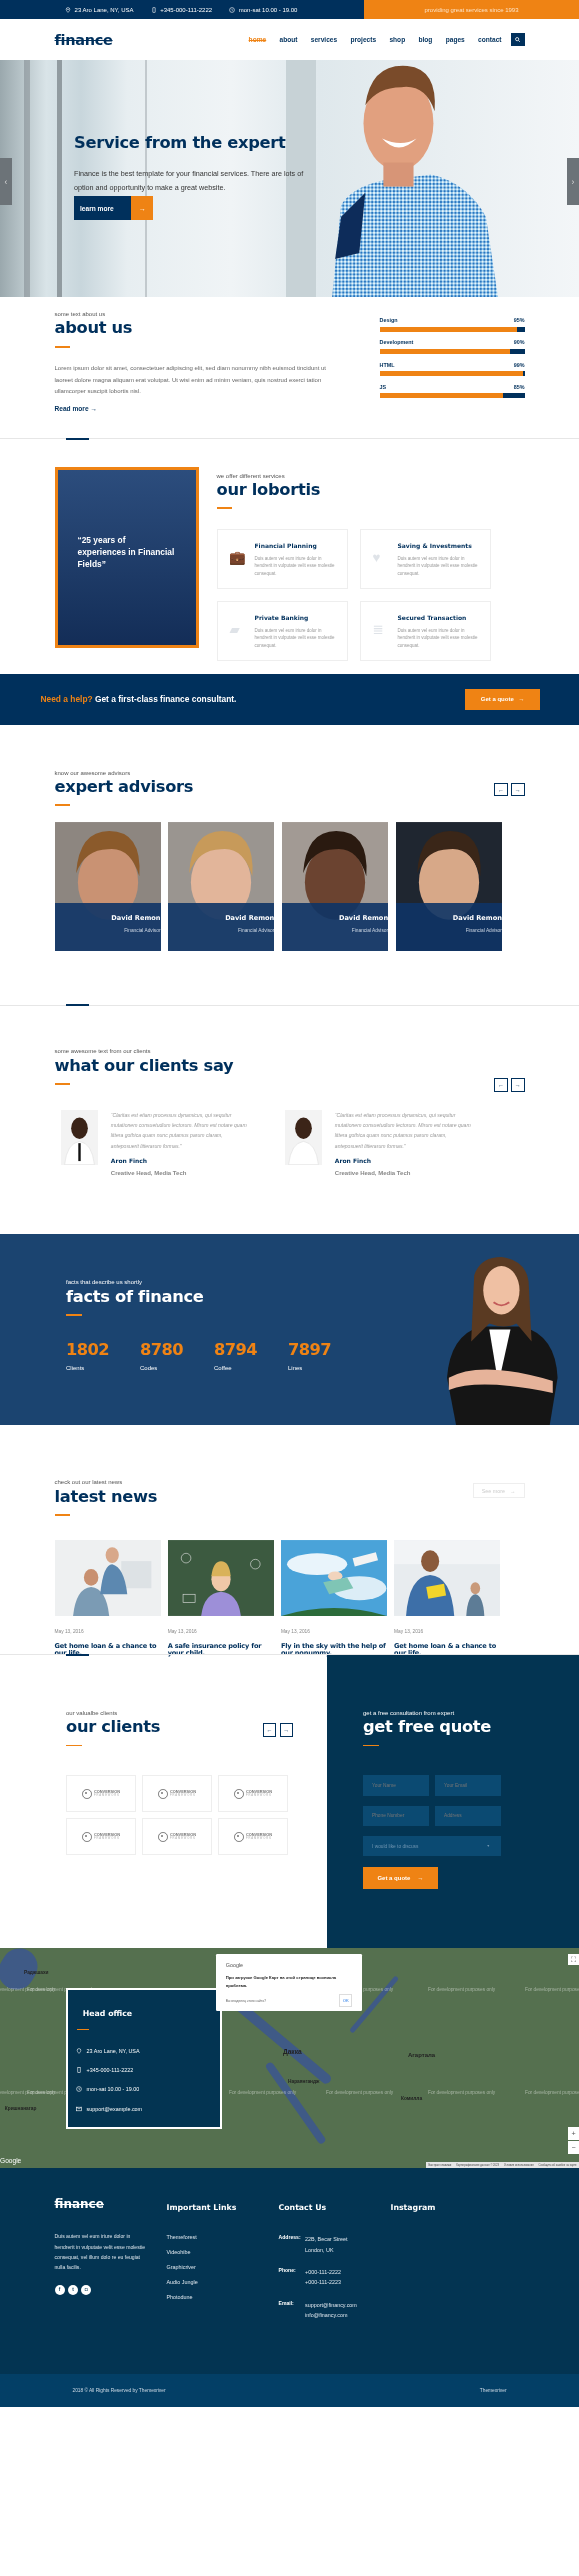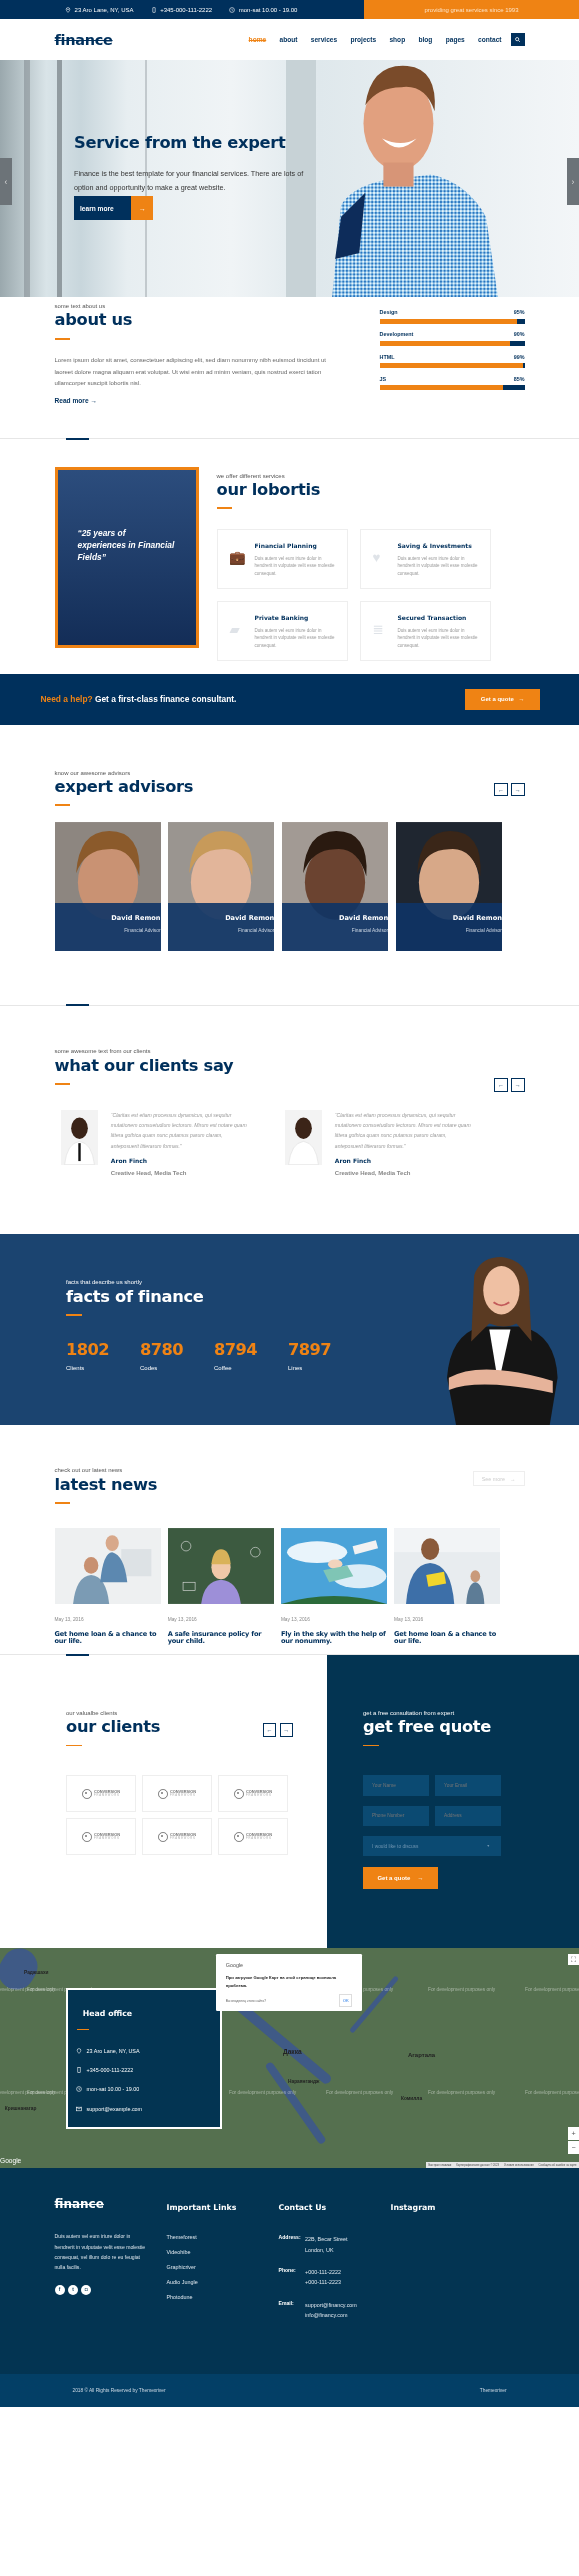--- a/index.html
+++ b/index.html
@@ -35,36 +35,36 @@
 .sliderbtn{position:absolute;top:98px;width:12px;height:47px;background:#6c7378;color:#ddd;display:flex;align-items:center;justify-content:center;font-size:8.4px}
 
 
 .kicker{font-size:6px;color:#555}
 .sec-title{font-family:"DejaVu Sans",sans-serif;font-size:16.3px;color:#00305c;font-weight:bold;letter-spacing:-0.3px;margin-top:1.2px}
 .uline{width:15.7px;height:1.8px;background:#ef8314;margin-top:8.4px}
 .divider{height:0.6px;background:#e6e6e6;position:relative}
 .divider:after{content:"";position:absolute;left:66px;top:-0.6px;width:23px;height:1.8px;background:#00305c}
 
 
-.about{height:141px;padding-top:6px}
+.about{height:141px;padding-top:14px}
 .about .cols{display:flex;justify-content:space-between}
 .about .lefttext{width:290px}
 .about p{font-size:6px;line-height:11.5px;margin-top:15.7px;color:#666}
 .readmore{display:block;margin-top:7.2px;font-size:6.6px;color:#00305c;font-weight:bold}
 .skills{width:145px;margin-top:6px}
 .skill{margin-bottom:7.8px}
 .skill .top{display:flex;justify-content:space-between;font-size:5.4px;font-weight:bold;color:#00305c;margin-bottom:3.6px}
 .skill .bar{height:4.8px;background:#00305c}
 .skill .fill{height:4.8px;background:#ef8314}
 
 
 .services{height:235px;padding-top:34px}
 .services .cols{display:flex;gap:18px}
 .quotebox{width:144px;height:181px;border:3px solid #ef8314;background:linear-gradient(180deg,#2c4d7d 0,#213f6c 45%,#132d57 100%);position:relative;margin-top:-6px}
-.quotebox .q{position:absolute;left:20px;top:57px;color:#fff;font-size:8.4px;font-style:italic;font-weight:bold;line-height:12px}
+.quotebox .q{position:absolute;left:20px;top:64px;color:#fff;font-size:8.4px;font-weight:bold;line-height:12px}
 .svcgrid{display:grid;grid-template-columns:131px 131px;gap:12px;margin-top:20px}
 .svc{height:60px;border:0.6px solid #eee;position:relative;padding:12px 0 0 37px}
 .svc .icon{position:absolute;left:12px;top:21px;width:14.5px;height:13.3px;color:#dfe3e8;font-size:13.3px;line-height:13.3px}
 .svc h4{font-size:6px;color:#00305c;font-weight:bold;font-family:"DejaVu Sans",sans-serif}
 .svc p{font-size:4.5px;line-height:7.8px;color:#999;margin-top:5.4px;width:84px}
 
 
 .cta{height:51px;margin-top:0;display:flex;align-items:center}
 .cta .container{display:flex;justify-content:space-between;align-items:center}
 .cta .text{font-size:8.4px;font-weight:bold;color:#fff;margin-left:-14px}
@@ -98,21 +98,21 @@
 .facts .inner{position:absolute;left:66px;top:45px}
 .facts .kicker{color:#fff}
 .facts .sec-title{color:#fff}
 .factrow{display:flex;margin-top:24px}
 .fact{width:74px}
 .fact .num{font-family:"DejaVu Sans",sans-serif;font-size:16.3px;font-weight:bold;color:#ef8314;letter-spacing:-0.6px}
 .fact .lbl{font-size:6px;color:#fff;margin-top:6px}
 .woman{position:absolute;left:444px;top:23px;width:116px;height:168px}
 
 
-.news{padding-top:42px;height:229px}
+.news{padding-top:54px;height:229px}
 .seemore{width:52px;height:15px;border:0.6px solid #eee;color:#ccc;font-size:5.4px;display:flex;align-items:center;justify-content:center;gap:4.8px;margin-top:3.6px}
 .newsgrid{display:flex;gap:7.2px;margin-top:24px}
 .ncard{width:106px}
 .ncard .img{height:76px;position:relative;overflow:hidden}
 .ncard .date{font-size:4.8px;color:#888;margin-top:13.3px}
 .ncard .t{font-size:6.6px;font-weight:bold;color:#00305c;margin-top:8.4px;line-height:7.8px;font-family:"DejaVu Sans",sans-serif;letter-spacing:-0.2px}
 
 
 .clientsquote{display:flex;height:293px}
 .clients{width:327px;padding:55px 0 12px 66px}

